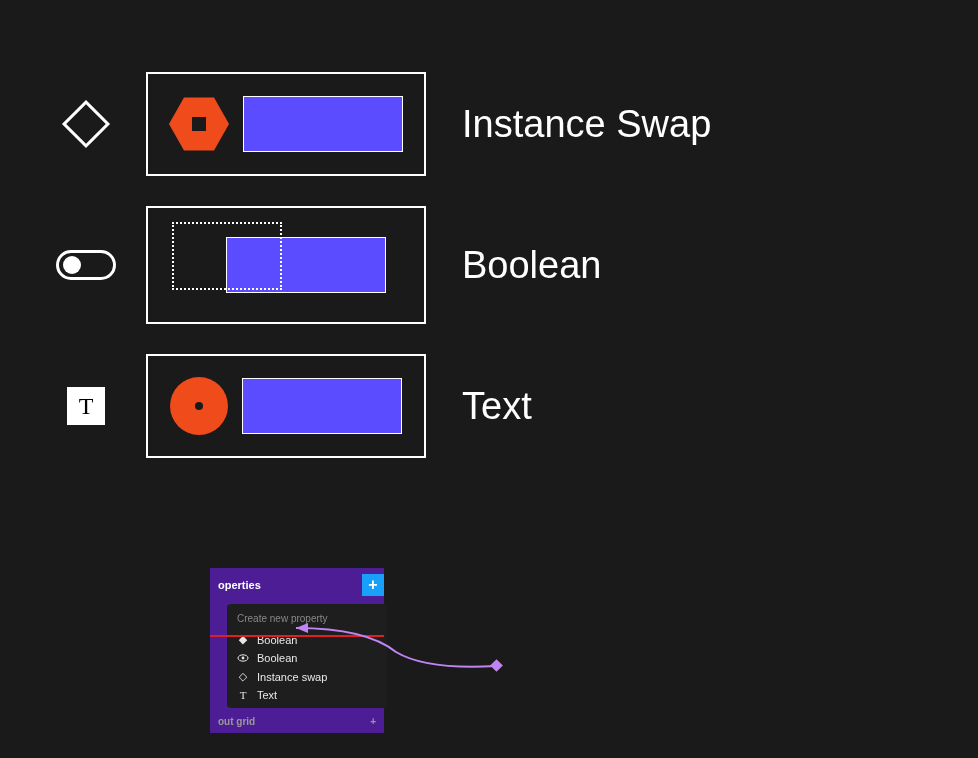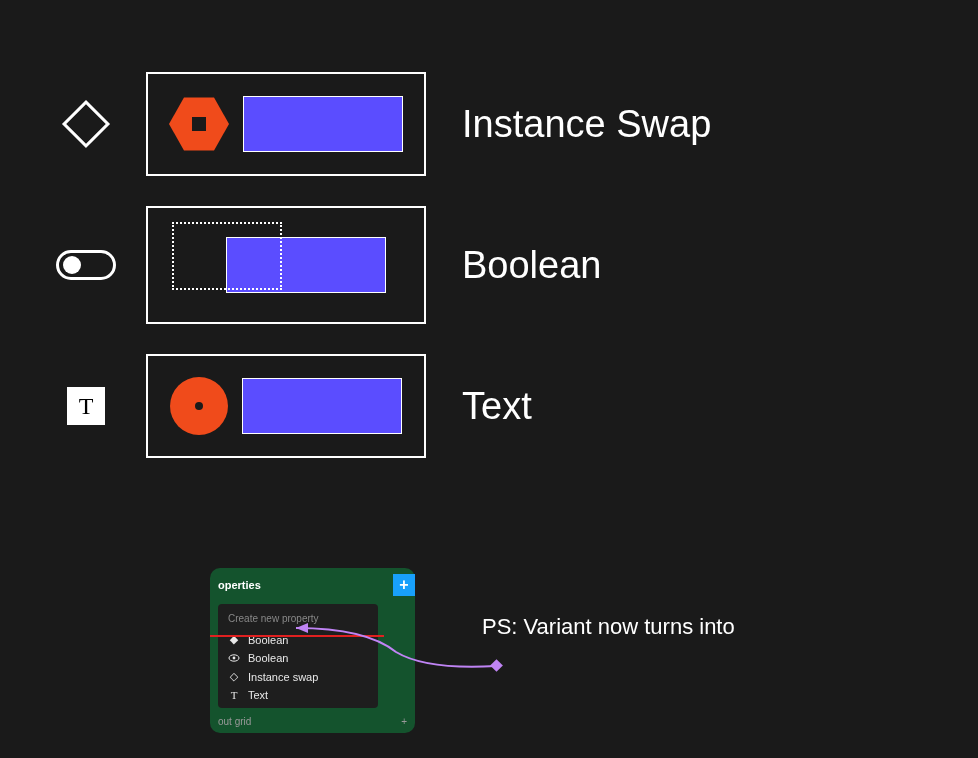--- a/index.html
+++ b/index.html
@@ -109,44 +109,44 @@
     position: absolute;
     left: 24px; top: 14px;
     width: 110px; height: 68px;
     border: 2px dotted #fff;
     pointer-events: none;
   }
   
   .panel {
     position: absolute;
     left: 210px; top: 568px;
-    width: 205px;
-    background: #14532d;
-    border-radius: 10px;
+    width: 174px;
+    background: #4c1d95;
+    border-radius: 0;
     font-size: 11px;
     color: #ccc;
   }
   .panel-header {
     display: flex; justify-content: space-between; align-items: center;
     padding: 6px 0 6px 8px;
     font-weight: 600;
     color: #fff;
   }
   .panel-header .plus-btn {
     width: 22px; height: 22px;
     background: #18a0fb;
     color: #fff;
     display: flex; align-items: center; justify-content: center;
     font-size: 16px;
     line-height: 1;
   }
   .panel-menu {
     background: #1e1e1e;
     border-radius: 4px;
-    margin: 2px 0 6px 8px;
+    margin: 2px 0 6px 17px;
     padding: 4px 0;
     width: 160px;
   }
   .menu-title {
     padding: 5px 10px 6px;
     color: #888;
     font-size: 10px;
   }
   .menu-item {
     display: flex; align-items: center;
@@ -246,29 +246,28 @@
     </div>
     <div class="menu-item">
       <span class="mi-icon">◇</span>
       <span>Instance swap</span>
     </div>
     <div class="menu-item">
       <span class="mi-icon" style="font-family:serif;">T</span>
       <span>Text</span>
     </div>
   </div>
-  <div style="padding:2px 8px 6px; font-size:10px; color:#999; display:flex; justify-content:space-between;">
+  <div style="padding:2px 8px 6px; font-size:10px; color:#999; display:flex; justify-content:space-between;font-weight:bold;">
     <span>out grid</span>
     <span>+</span>
   </div>
 </div>
 
 <div class="redline"></div>
 
 <svg class="callout-line" viewBox="0 0 210 50">
   <path d="M 0 6 Q 70 6 100 30 Q 130 48 200 44" stroke="#c084f5" stroke-width="2" fill="none"></path>
   <polygon points="0,6 12,1 12,11" fill="#c084f5"></polygon>
   <rect x="196" y="39" width="9" height="9" fill="#c084f5" transform="rotate(45 200.5 43.5)"></rect>
 </svg>
 
 <div class="annotation">
-  <div>PS: Variant now turns into</div>
 </div>
 
 </body></html>

